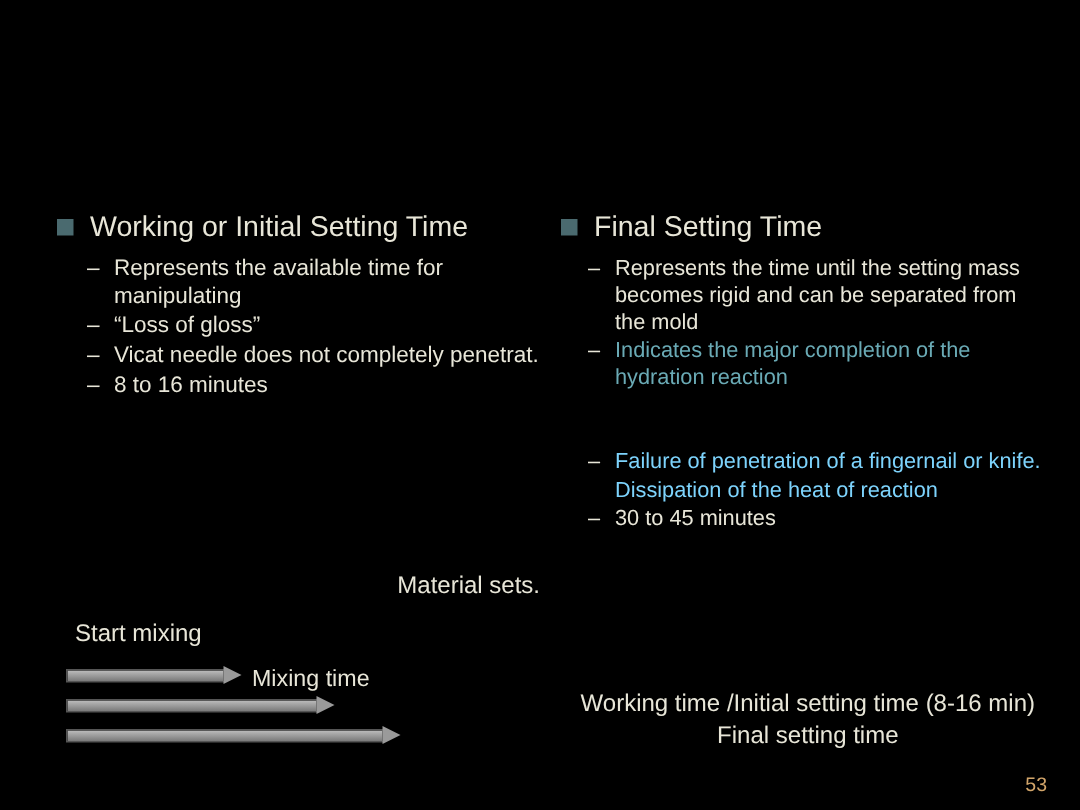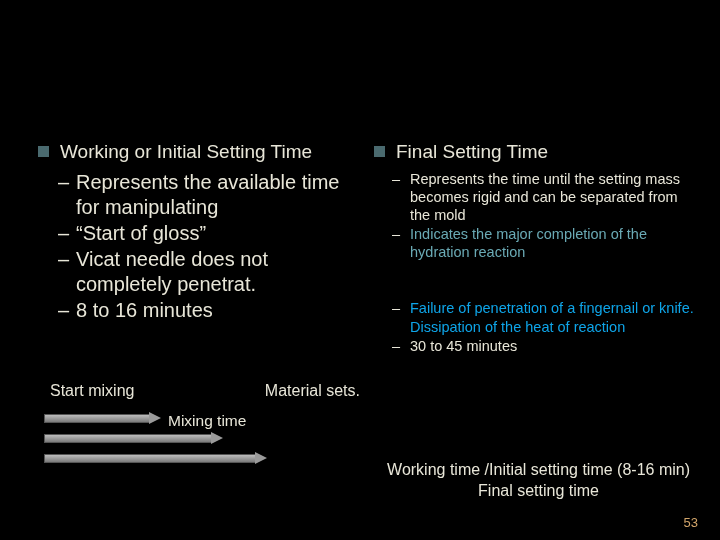--- a/index.html
+++ b/index.html
@@ -38,50 +38,50 @@
   .heading .sq {
     position: absolute;
     left: 0;
     top: 6px;
     width: 11px;
     height: 11px;
     background: #4a6a6f;
   }
   .sublist {
     padding-left: 38px;
-    font-size: 20px;
+    font-size: 15px;
     line-height: 1.25;
     color: #e8e6d8;
   }
   .col.right .sublist {
     font-size: 14.5px;
     padding-left: 36px;
   }
   .sub {
     position: relative;
     margin-bottom: 1px;
   }
   .sub::before {
     content: "–";
     position: absolute;
     left: -18px;
     top: 0;
     color: #e8e6d8;
   }
   .highlight-blue { color: #6aaab5; }
-  .highlight-tan  { color: #0ea5e9; margin-top: 38px; }
+  .highlight-tan  { color: #7dd3fc; margin-top: 38px; }
 
   .midrow {
     display: flex;
     flex-direction: row;
     padding: 26px 30px 0 50px;
     font-size: 16px;
     color: #e8e6d8;
   }
-  .midrow .a { flex: 0 0 180px; }
+  .midrow .a { flex: 0 0 180px; margin-top: 32px; }
   .midrow .b { flex: 1; text-align: left; padding-left: 12px; }
   .midrow .c { flex: 0 0 130px; text-align: right; }
 
   .timeline {
     position: relative;
     margin: 6px 30px 0 44px;
     height: 70px;
   }
   .bar1, .bar2, .bar3 {
     position: absolute;
@@ -137,21 +137,21 @@
 
   <div class="columns">
 
     <div class="col left">
       <div class="heading">
         <span class="sq"></span>
         <span>Working or Initial Setting Time</span>
       </div>
       <div class="sublist">
         <div class="sub">Represents the available time for manipulating</div>
-        <div class="sub">“Start of gloss”</div>
+        <div class="sub">“Loss of gloss”</div>
         <div class="sub">Vicat needle does not completely penetrat.</div>
         <div class="sub">8 to 16 minutes</div>
       </div>
     </div>
 
     <div class="col right">
       <div class="heading">
         <span class="sq"></span>
         <span>Final Setting Time</span>
       </div>

